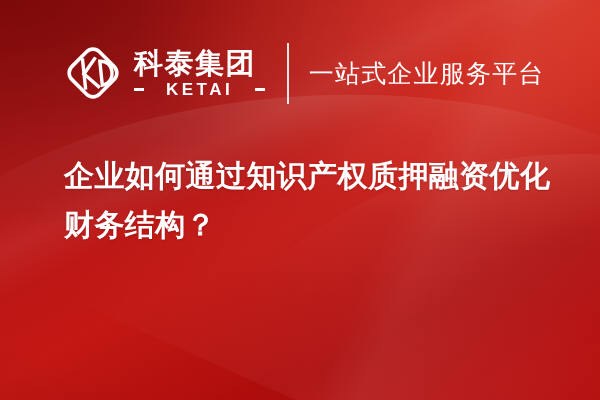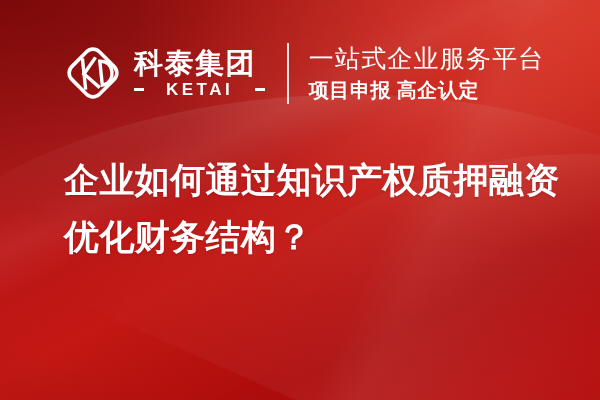--- a/index.html
+++ b/index.html
@@ -183,21 +183,21 @@
     white-space: nowrap;
   }
 
   
   .headline {
     position: absolute;
     left: 64px;
     top: 152px;
     width: 508px;
     font-family: "Liberation Sans", "DejaVu Sans", sans-serif;
-    font-size: 35px;
+    font-size: 30px;
     font-weight: 700;
     color: #ffffff;
     line-height: 1.62;
     letter-spacing: 0.4px;
     text-shadow: 0 1px 2px rgba(90,0,0,0.28);
     word-break: break-all;
   }
 </style>
 </head>
 <body>
@@ -234,20 +234,19 @@
         <span class="dash"></span>
         <span class="logo-en">KETAI</span>
         <span class="dash"></span>
       </div>
     </div>
 
     <div class="divider"></div>
 
     <div class="tagline-block">
       <div class="tagline-main">一站式企业服务平台</div>
-      <div class="tagline-sub">项目申报 高企认定</div>
     </div>
 
   </div>
 
   <div class="headline">企业如何通过知识产权质押融资优化财务结构？</div>
 
 </div>
 
 </body></html>

